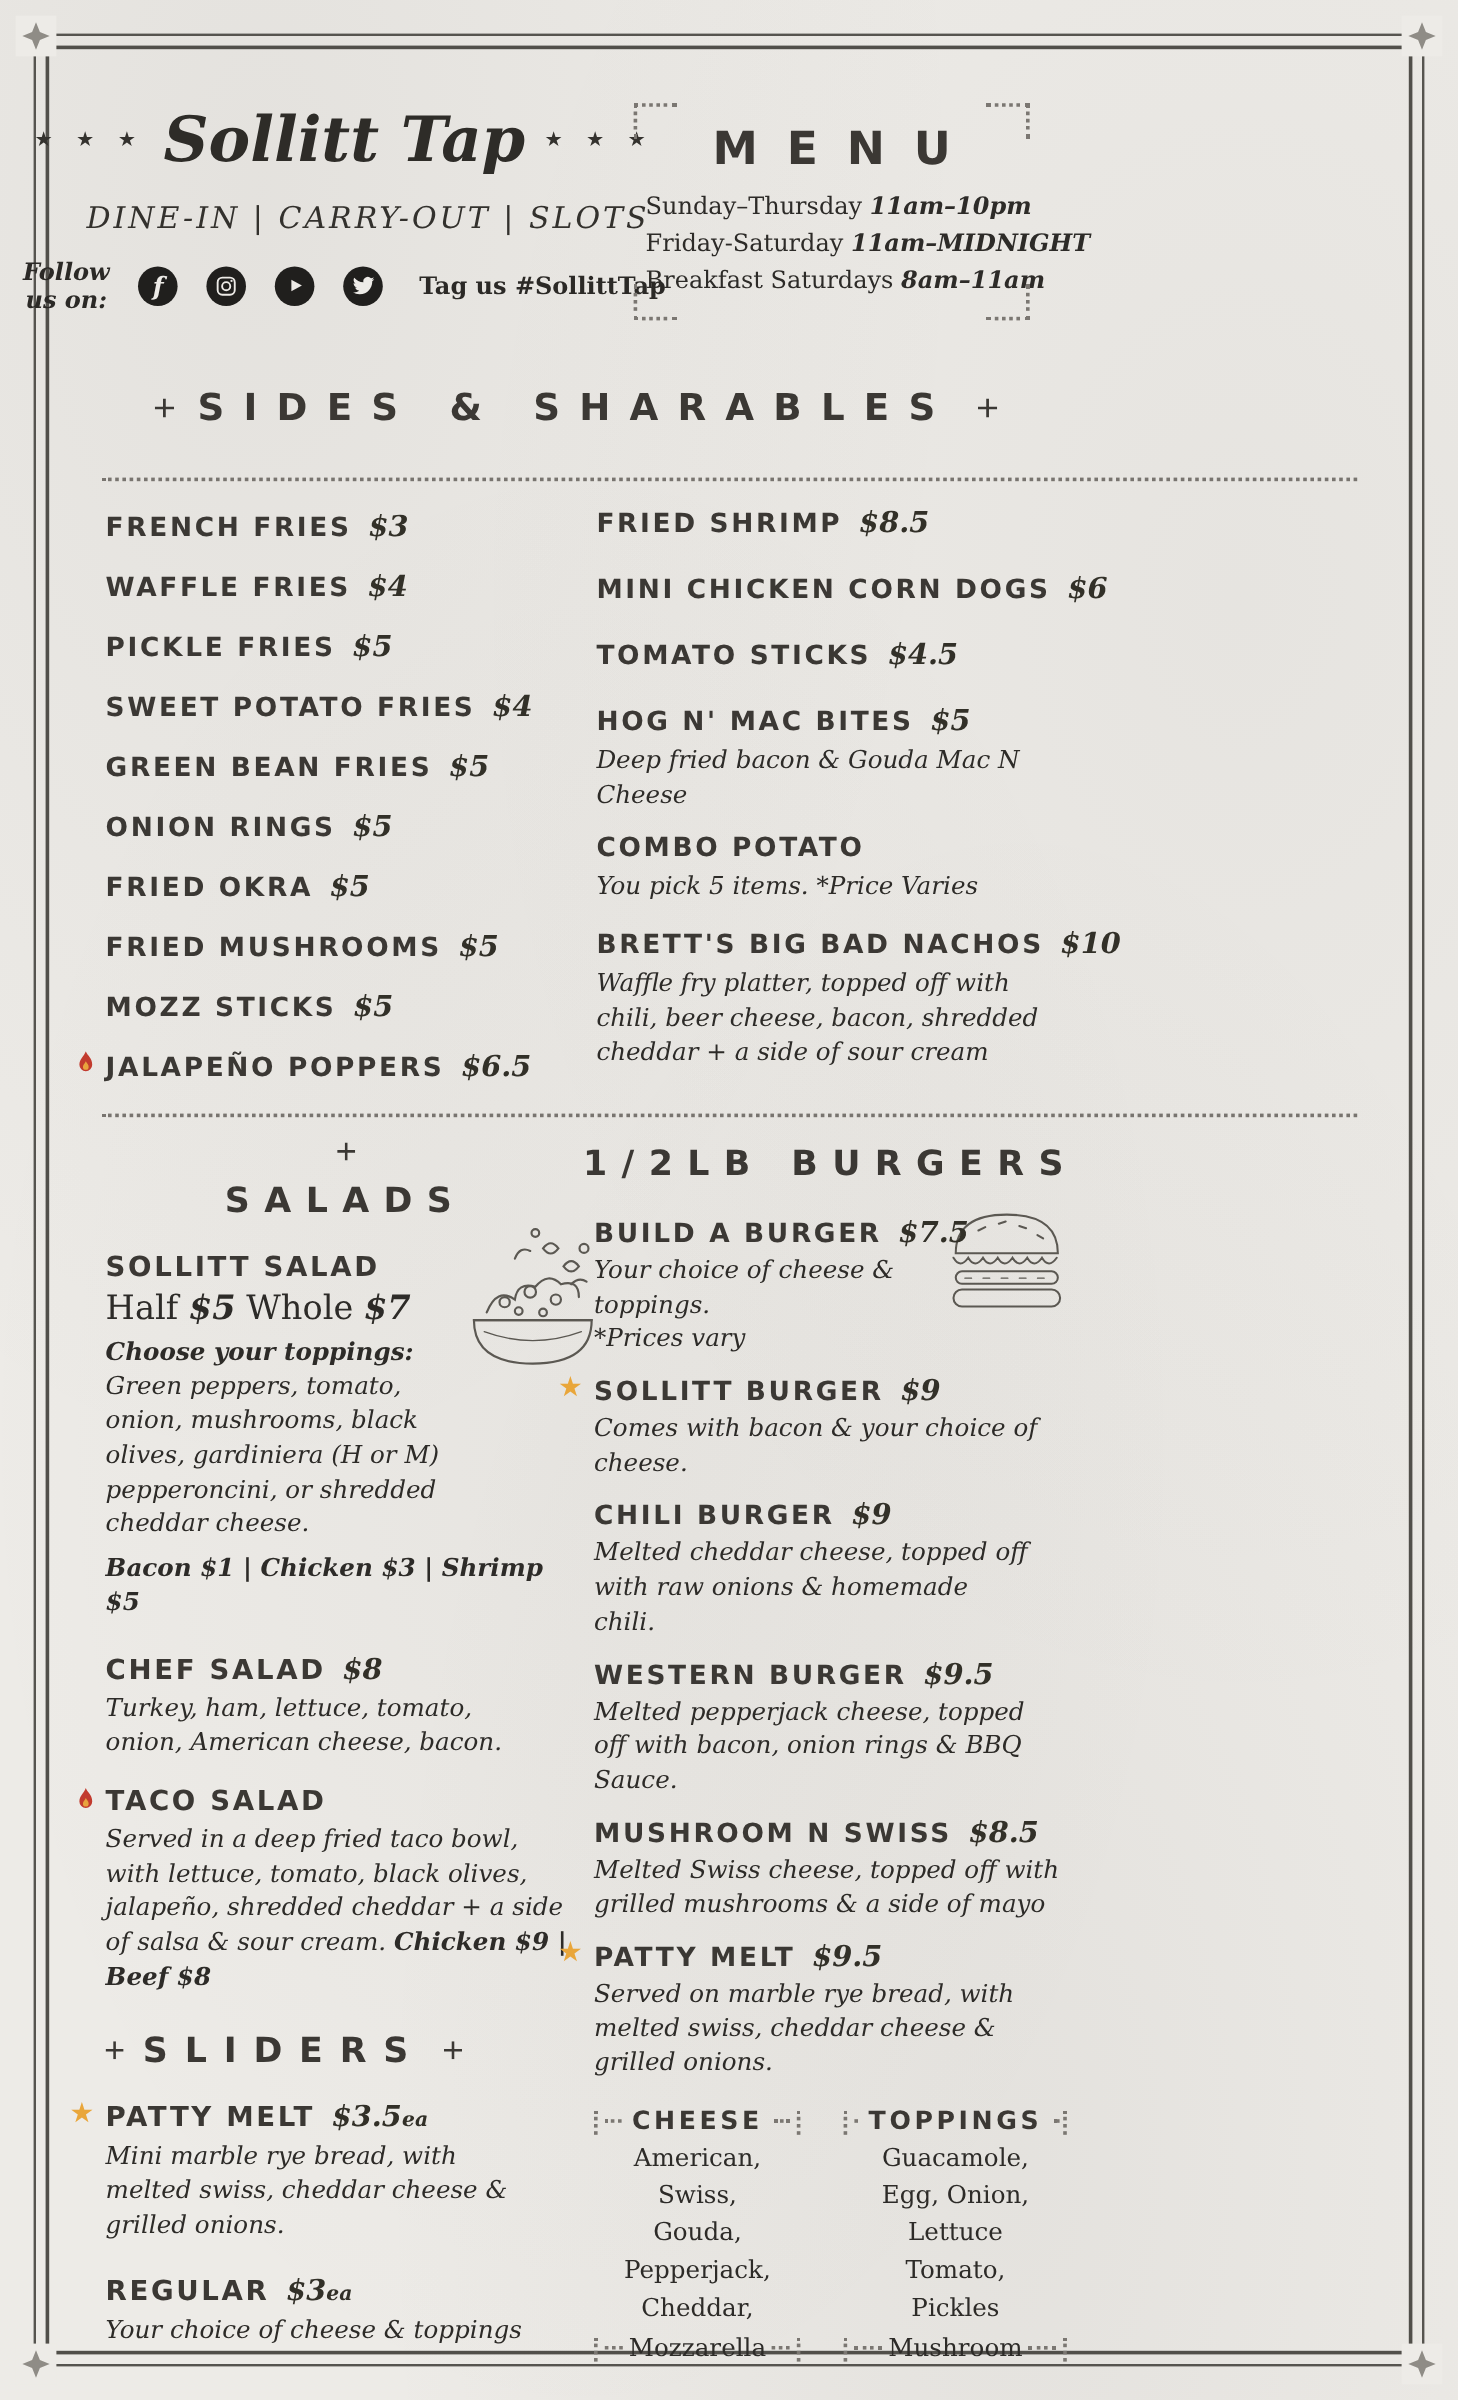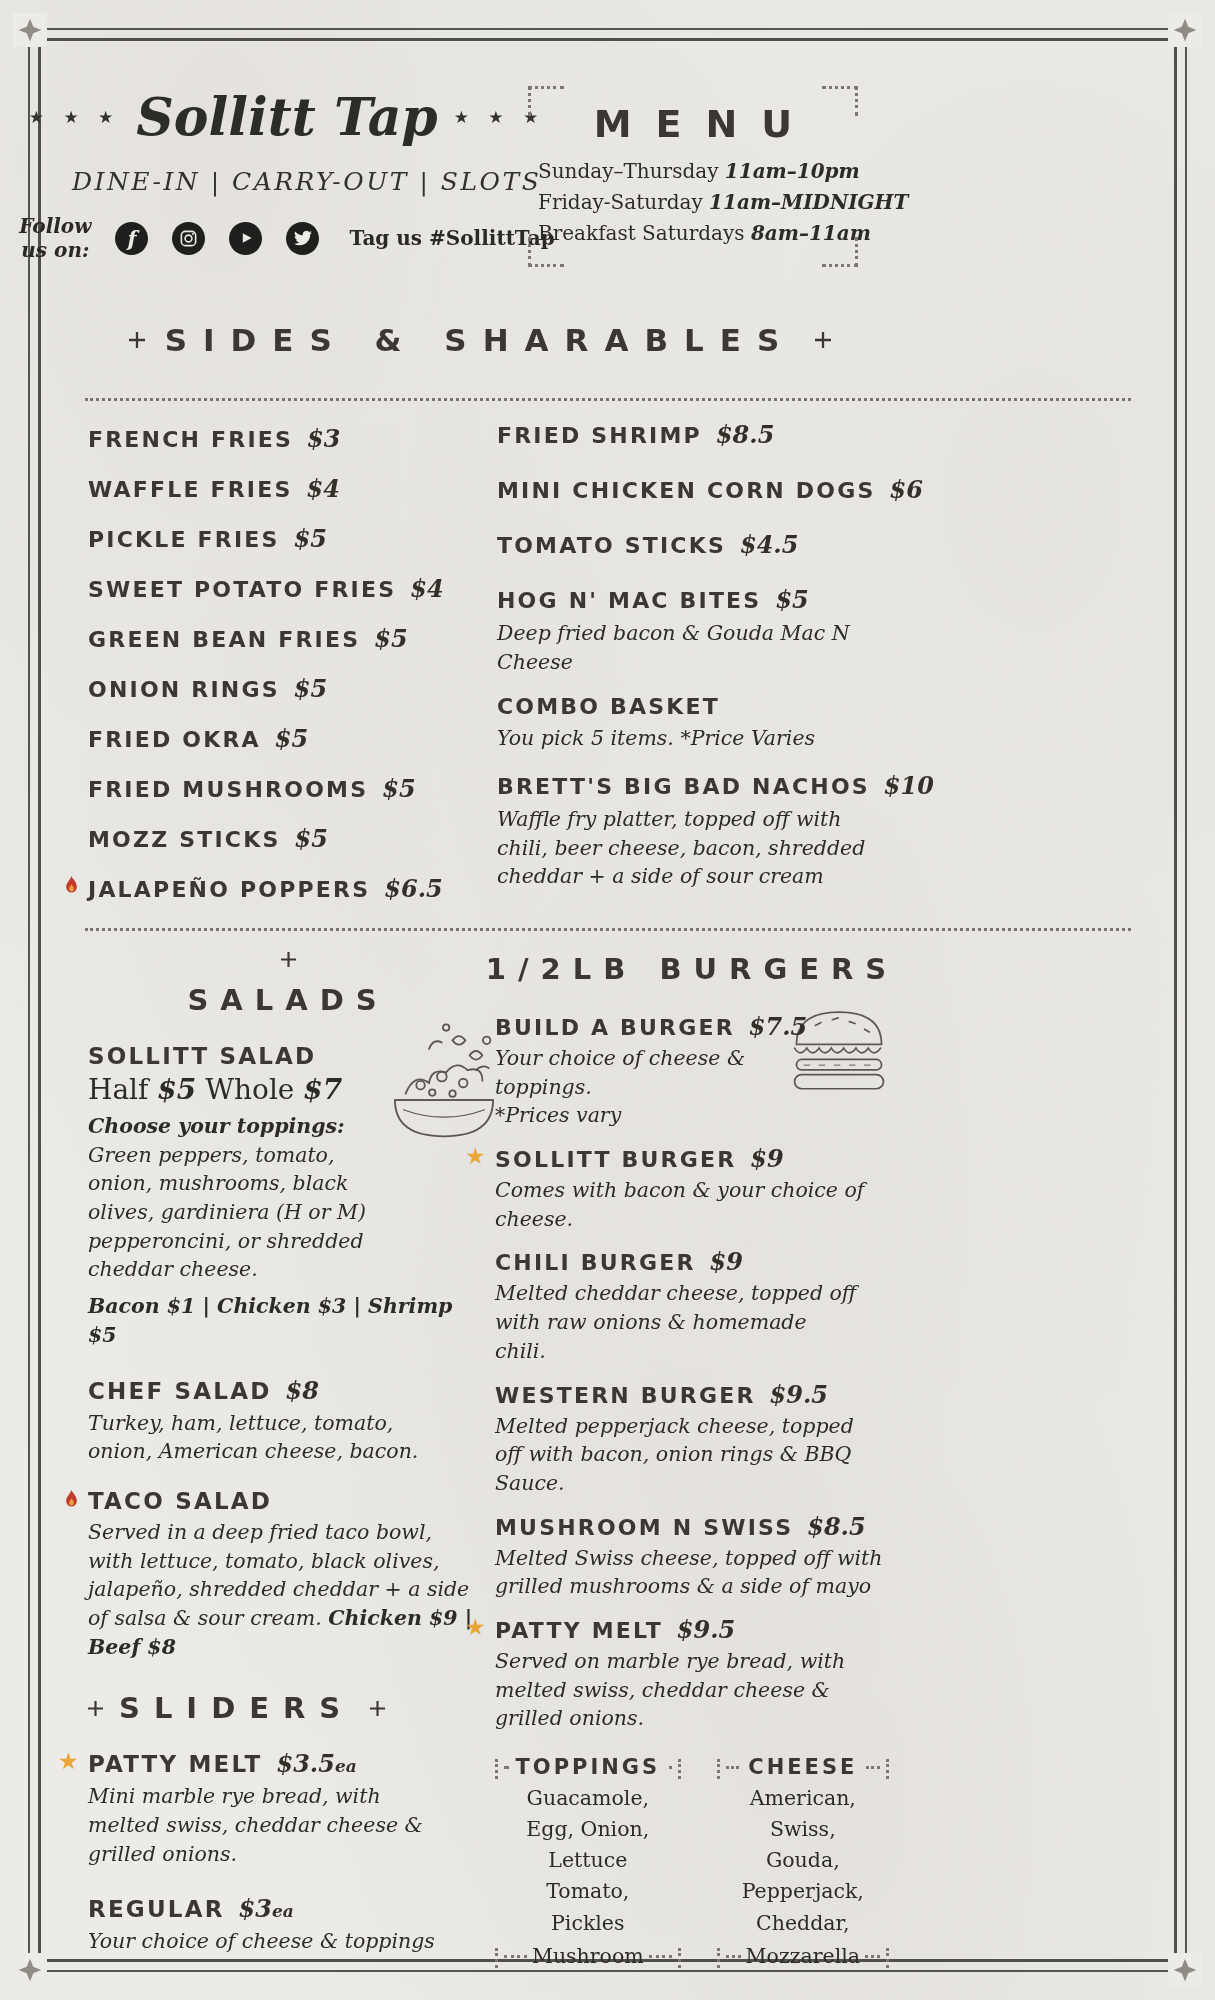--- a/index.html
+++ b/index.html
@@ -250,21 +250,21 @@
       </div>
     <div class="sr-item">
       <div class="mrow">
           <span class="mname">HOG N' MAC BITES</span>
           <span class="mprice">$5</span>
         </div>
       <p class="mdesc w385">Deep fried bacon &amp; Gouda Mac N Cheese</p>
     </div>
     <div class="sr-item">
       <div class="mrow">
-          <span class="mname">COMBO BASKET</span>
+          <span class="mname">COMBO POTATO</span>
           <span class="mprice"></span>
         </div>
       <p class="mdesc w385">You pick 5 items. *Price Varies</p>
     </div>
     <div class="sr-item">
       <div class="mrow">
           <span class="mname">BRETT'S BIG BAD NACHOS</span>
           <span class="mprice">$10</span>
         </div>
       <p class="mdesc w385">Waffle fry platter, topped off with chili, beer cheese, bacon, shredded cheddar + a side of sour cream</p>
@@ -417,20 +417,44 @@
     <div class="item">
       <div class="mrow" style="margin-bottom:3px">
         <span class="star">★</span>
         <span class="mname">PATTY MELT</span>
           <span class="mprice">$9.5</span>
       </div>
       <p class="mdesc w385 mb22">Served on marble rye bread, with melted swiss, cheddar cheese &amp; grilled onions.</p>
     </div>
 
     <div class="boxes-row">
+      <div class="opt-box">
+        <span class="vc tl"></span>
+          <span class="vc tr"></span>
+        <span class="vc bl"></span>
+          <span class="vc br"></span>
+        <div class="box-top">
+            <span class="dotline"></span>
+            <span class="box-title">CHEESE</span>
+            <span class="dotline"></span>
+          </div>
+        <div class="box-items">
+          <div class="box-line">American,</div>
+          <div class="box-line">Swiss,</div>
+          <div class="box-line">Gouda,</div>
+          <div class="box-line">Pepperjack,</div>
+          <div class="box-line">Cheddar,</div>
+        </div>
+        <div class="box-bottom">
+            <span class="dotline"></span>
+            <span class="box-line">Mozzarella</span>
+            <span class="dotline"></span>
+          </div>
+      </div>
+
       <div class="opt-box wide">
         <span class="vc tl"></span>
           <span class="vc tr"></span>
         <span class="vc bl"></span>
           <span class="vc br"></span>
         <div class="box-top">
             <span class="dotline"></span>
             <span class="box-title">TOPPINGS</span>
             <span class="dotline"></span>
           </div>
@@ -440,40 +464,16 @@
           <div class="box-line">Lettuce</div>
           <div class="box-line">Tomato,</div>
           <div class="box-line">Pickles</div>
         </div>
         <div class="box-bottom">
             <span class="dotline"></span>
             <span class="box-line">Mushroom</span>
             <span class="dotline"></span>
           </div>
       </div>
-
-      <div class="opt-box">
-        <span class="vc tl"></span>
-          <span class="vc tr"></span>
-        <span class="vc bl"></span>
-          <span class="vc br"></span>
-        <div class="box-top">
-            <span class="dotline"></span>
-            <span class="box-title">CHEESE</span>
-            <span class="dotline"></span>
-          </div>
-        <div class="box-items">
-          <div class="box-line">American,</div>
-          <div class="box-line">Swiss,</div>
-          <div class="box-line">Gouda,</div>
-          <div class="box-line">Pepperjack,</div>
-          <div class="box-line">Cheddar,</div>
-        </div>
-        <div class="box-bottom">
-            <span class="dotline"></span>
-            <span class="box-line">Mozzarella</span>
-            <span class="dotline"></span>
-          </div>
-      </div>
     </div>
   </div>
 
 </div>
 
 </body></html>

